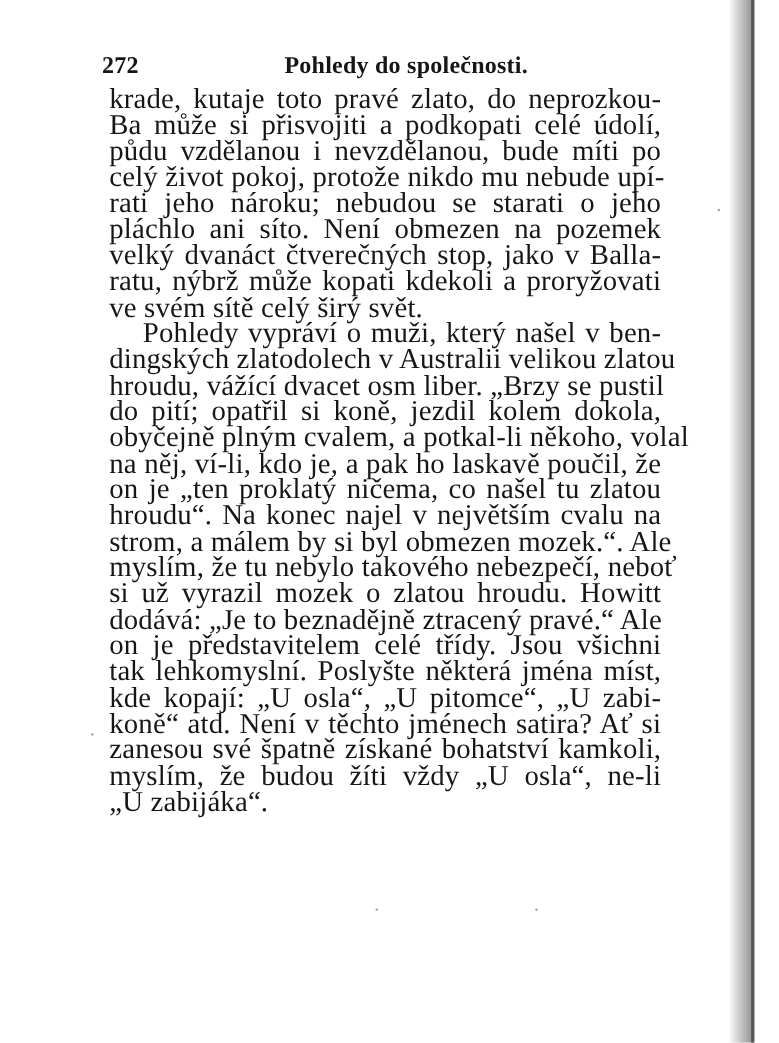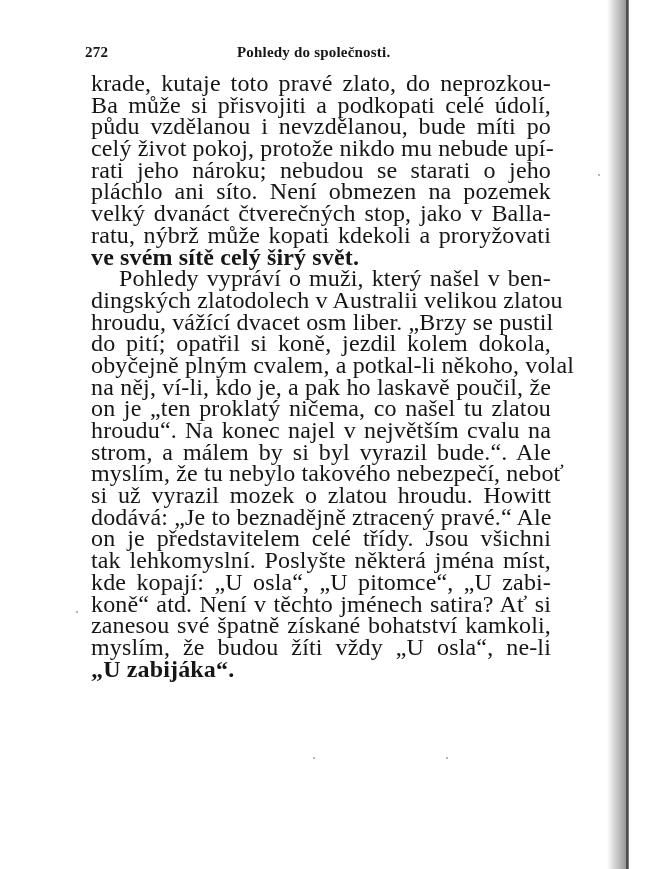--- a/index.html
+++ b/index.html
@@ -46,21 +46,21 @@
       height: 869px;
       background: #ffffff;
     }
     .running-head {
       position: absolute;
       top: 44px;
       left: 85px;
       width: 400px;
       height: 22px;
       font-family: "Liberation Serif", serif;
-      font-size: 15px;
+      font-size: 20px;
       font-weight: bold;
       letter-spacing: 0.2px;
     }
     .page-number {
       position: absolute;
       left: 0;
       top: 0;
     }
     .running-title {
       position: absolute;
@@ -80,21 +80,20 @@
     }
     .line {
       display: block;
       white-space: nowrap;
       text-align: justify;
       text-align-last: justify;
       height: 21.7px;
     }
     .line.last {
       text-align-last: left;
-      font-weight: bold;
     }
     .line.indent {
       padding-left: 28px;
     }
     .speck {
       position: absolute;
       width: 2px; height: 2px;
       background: #9c9c9c;
       border-radius: 1px;
     }
@@ -123,21 +122,21 @@
     </div>
     <div>
       <span class="line indent">Pohledy vypráví o muži, který našel v ben-</span>
       <span class="line">dingských zlatodolech v Australii velikou zlatou</span>
       <span class="line">hroudu, vážící dvacet osm liber. „Brzy se pustil</span>
       <span class="line">do pití; opatřil si koně, jezdil kolem dokola,</span>
       <span class="line">obyčejně plným cvalem, a potkal-li někoho, volal</span>
       <span class="line">na něj, ví-li, kdo je, a pak ho laskavě poučil, že</span>
       <span class="line">on je „ten proklatý ničema, co našel tu zlatou</span>
       <span class="line">hroudu“. Na konec najel v největším cvalu na</span>
-      <span class="line">strom, a málem by si byl vyrazil bude.“. Ale</span>
+      <span class="line">strom, a málem by si byl obmezen mozek.“. Ale</span>
       <span class="line">myslím, že tu nebylo takového nebezpečí, neboť</span>
       <span class="line">si už vyrazil mozek o zlatou hroudu. Howitt</span>
       <span class="line">dodává: „Je to beznadějně ztracený pravé.“ Ale</span>
       <span class="line">on je představitelem celé třídy. Jsou všichni</span>
       <span class="line">tak lehkomyslní. Poslyšte některá jména míst,</span>
       <span class="line">kde kopají: „U osla“, „U pitomce“, „U zabi-</span>
       <span class="line">koně“ atd. Není v těchto jménech satira? Ať si</span>
       <span class="line">zanesou své špatně získané bohatství kamkoli,</span>
       <span class="line">myslím, že budou žíti vždy „U osla“, ne-li</span>
       <span class="line last">„U zabijáka“.</span>

